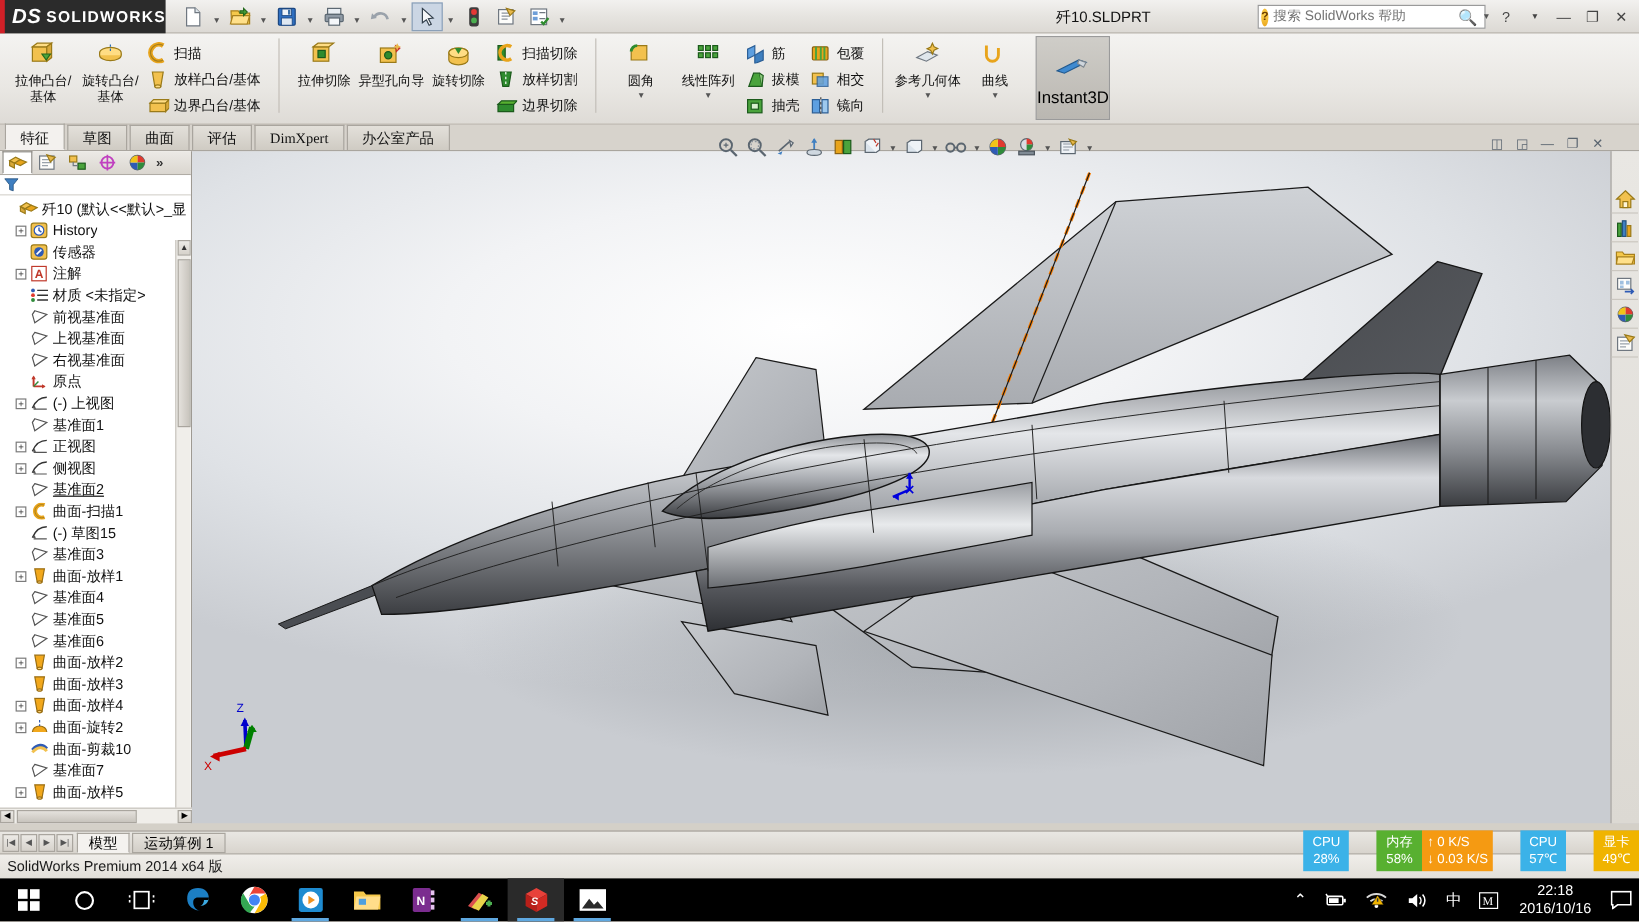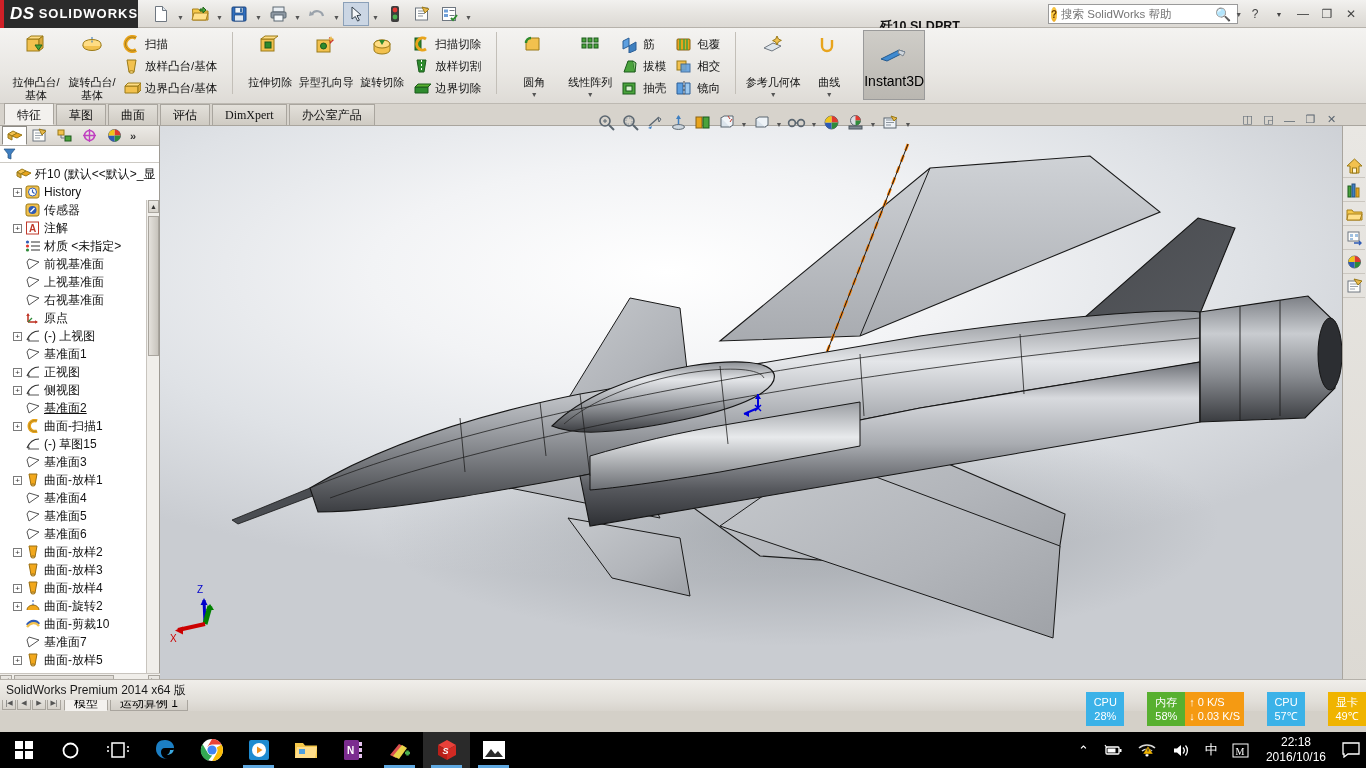--- a/index.html
+++ b/index.html
@@ -33,22 +33,22 @@
     white-space: nowrap;
   }
   .pin-icon { margin-left: 8px; width: 20px; text-align: center; color: #6a6a6a; font-size: 13px;}
 
   .std-toolbar { display: flex; align-items: center; margin-left: 10px; gap: 1px; }
   .tb-btn { width: 26px; height: 24px; display: flex; align-items: center; justify-content: center; position: relative; }
   .tb-arrow { width: 11px; height: 24px; display:flex; align-items:flex-end; justify-content:center; padding-bottom:5px; color:#555; font-size:7px;}
   .sel-active { background: #cbd6e4; border: 1px solid #8ba0b8; }
 
   .doc-title {
-    position: absolute; left: 880px; top: 12px; height: 28px; line-height: 28px;
-    font-size: 12.5px; color: #111; font-weight: 700;
+    position: absolute; left: 880px; top: 0; height: 28px; line-height: 28px;
+    font-size: 12.5px; color: #111; font-weight: 400;
   }
   .help-search {
     position: absolute; left: 1048px; top: 4px; width: 190px; height: 20px;
     background: #fff; border: 1px solid #9a9a9a; display: flex; align-items: center;
     padding: 0 2px;
   }
   .help-search .q { width: 15px; height: 15px; border-radius: 50%; background: radial-gradient(circle at 40% 35%, #ffd34d, #e8a41c); color:#6b3d00; font-size:10px; font-weight:bold; text-align:center; line-height:15px;}
   .help-search input {
     border: 0; outline: none; flex: 1; font-size: 11.5px; color: #777;
     font-family: "Liberation Sans", sans-serif; margin-left: 4px; background: transparent;
@@ -63,21 +63,21 @@
     background: linear-gradient(180deg,#f4f3f1 0%, #e9e7e3 60%, #dedbd6 100%);
     border-bottom: 1px solid #bdb9b2;
     display: flex; align-items: flex-start; padding-left: 4px;
   }
   .rgroup { display: flex; align-items: flex-start; height: 76px; padding: 2px 4px; }
   .rsep { width: 1px; height: 62px; background: #c3bfb8; margin: 4px 5px; }
   .big-btn {
     width: 56px; display: flex; flex-direction: column; align-items: center;
     padding-top: 4px; text-align: center; cursor: default;
   }
-  .big-btn .lbl { font-size: 11px; line-height: 13px; color: #111; margin-top: 18px; }
+  .big-btn .lbl { font-size: 11px; line-height: 13px; color: #111; margin-top: 4px; }
   .ico { width: 26px; height: 24px; position: relative; }
   .small-col { display: flex; flex-direction: column; justify-content: flex-start; padding-top: 3px; }
   .small-btn { display: flex; align-items: center; height: 22px; padding: 0 6px 0 2px; cursor: default; }
   .small-btn .lbl { font-size: 11.5px; color: #111; margin-left: 4px; white-space: nowrap;}
   .sico { width: 19px; height: 18px; position: relative; flex: none; }
   .drop-caret { font-size: 7px; color: #555; text-align: center; margin-top: 2px;}
   .inst3d {
     width: 62px; height: 70px; border: 1px solid #9a9a9a; background: linear-gradient(180deg,#cfcdc8,#bab7b1);
     display: flex; flex-direction: column; align-items: center; justify-content: center; margin: 2px;
   }
@@ -170,21 +170,21 @@
   
   .bottom-tabs {
     position: absolute; left: 0; top: 692px; width: 1366px; height: 19px;
     background: linear-gradient(180deg,#e9e7e3,#d8d4cd); border-top: 1px solid #a9a59e;
     display: flex; align-items: center; padding-left: 2px;
   }
   .navbtn { width: 14px; height: 15px; border: 1px solid #a9a59e; background: linear-gradient(180deg,#eceae6,#d6d2cb); font-size: 7px; text-align:center; line-height:13px; color:#555; margin-right:1px;}
   .btab { height: 17px; line-height: 17px; padding: 0 9px; font-size: 12px; border: 1px solid #a9a59e; background: linear-gradient(180deg,#e6e3dd,#d2cec7); margin-left: 2px; }
   .btab.active { background: #f4f2ef; font-weight: normal; border-bottom-color: #f4f2ef;}
   .statusbar {
-    position: absolute; left: 0; top: 679px; width: 1366px; height: 21px;
+    position: absolute; left: 0; top: 711px; width: 1366px; height: 21px;
     background: linear-gradient(180deg,#f0eeea,#e2dfd9); border-top: 1px solid #b5b1aa;
     display: flex; align-items: center; padding-left: 6px; font-size: 12px; color: #1a1a1a;
   }
   
   .sysmon {
     position: absolute; right: 0; top: 692px; height: 34px; display: flex; z-index: 9;
     font-size: 11px; color: #fff; font-family: "Liberation Sans", sans-serif;
   }
   .sm-cell { display: flex; flex-direction: column; align-items: center; justify-content: center; padding: 0 5px; min-width: 38px; margin-left: 23px;}
   .sm-cell .t { font-size: 11px; line-height: 14px;}

